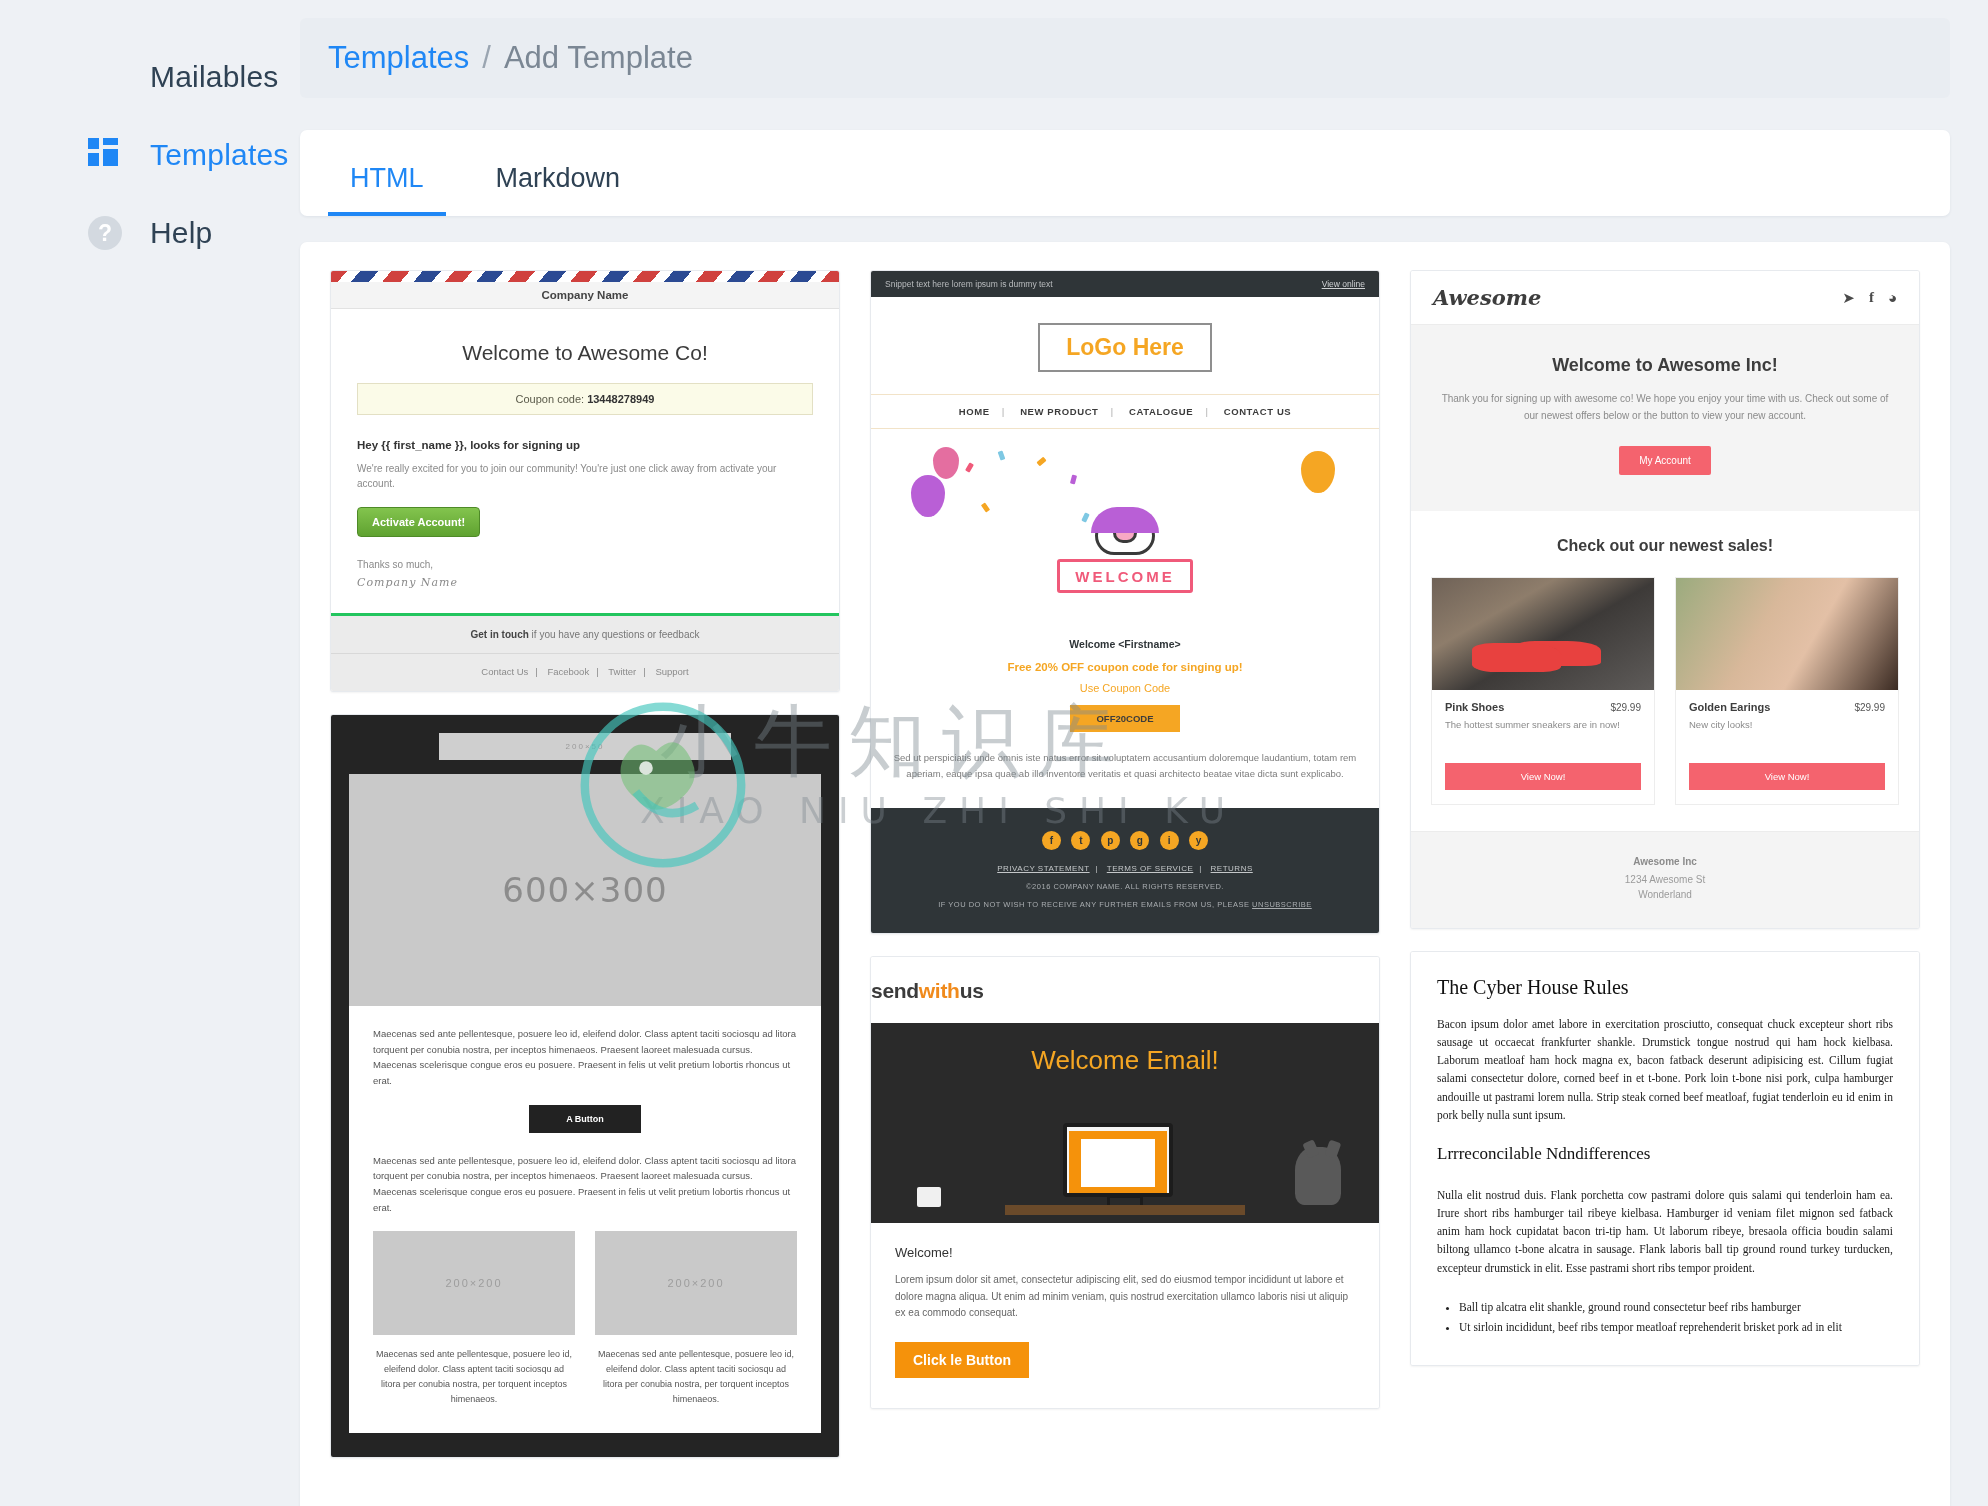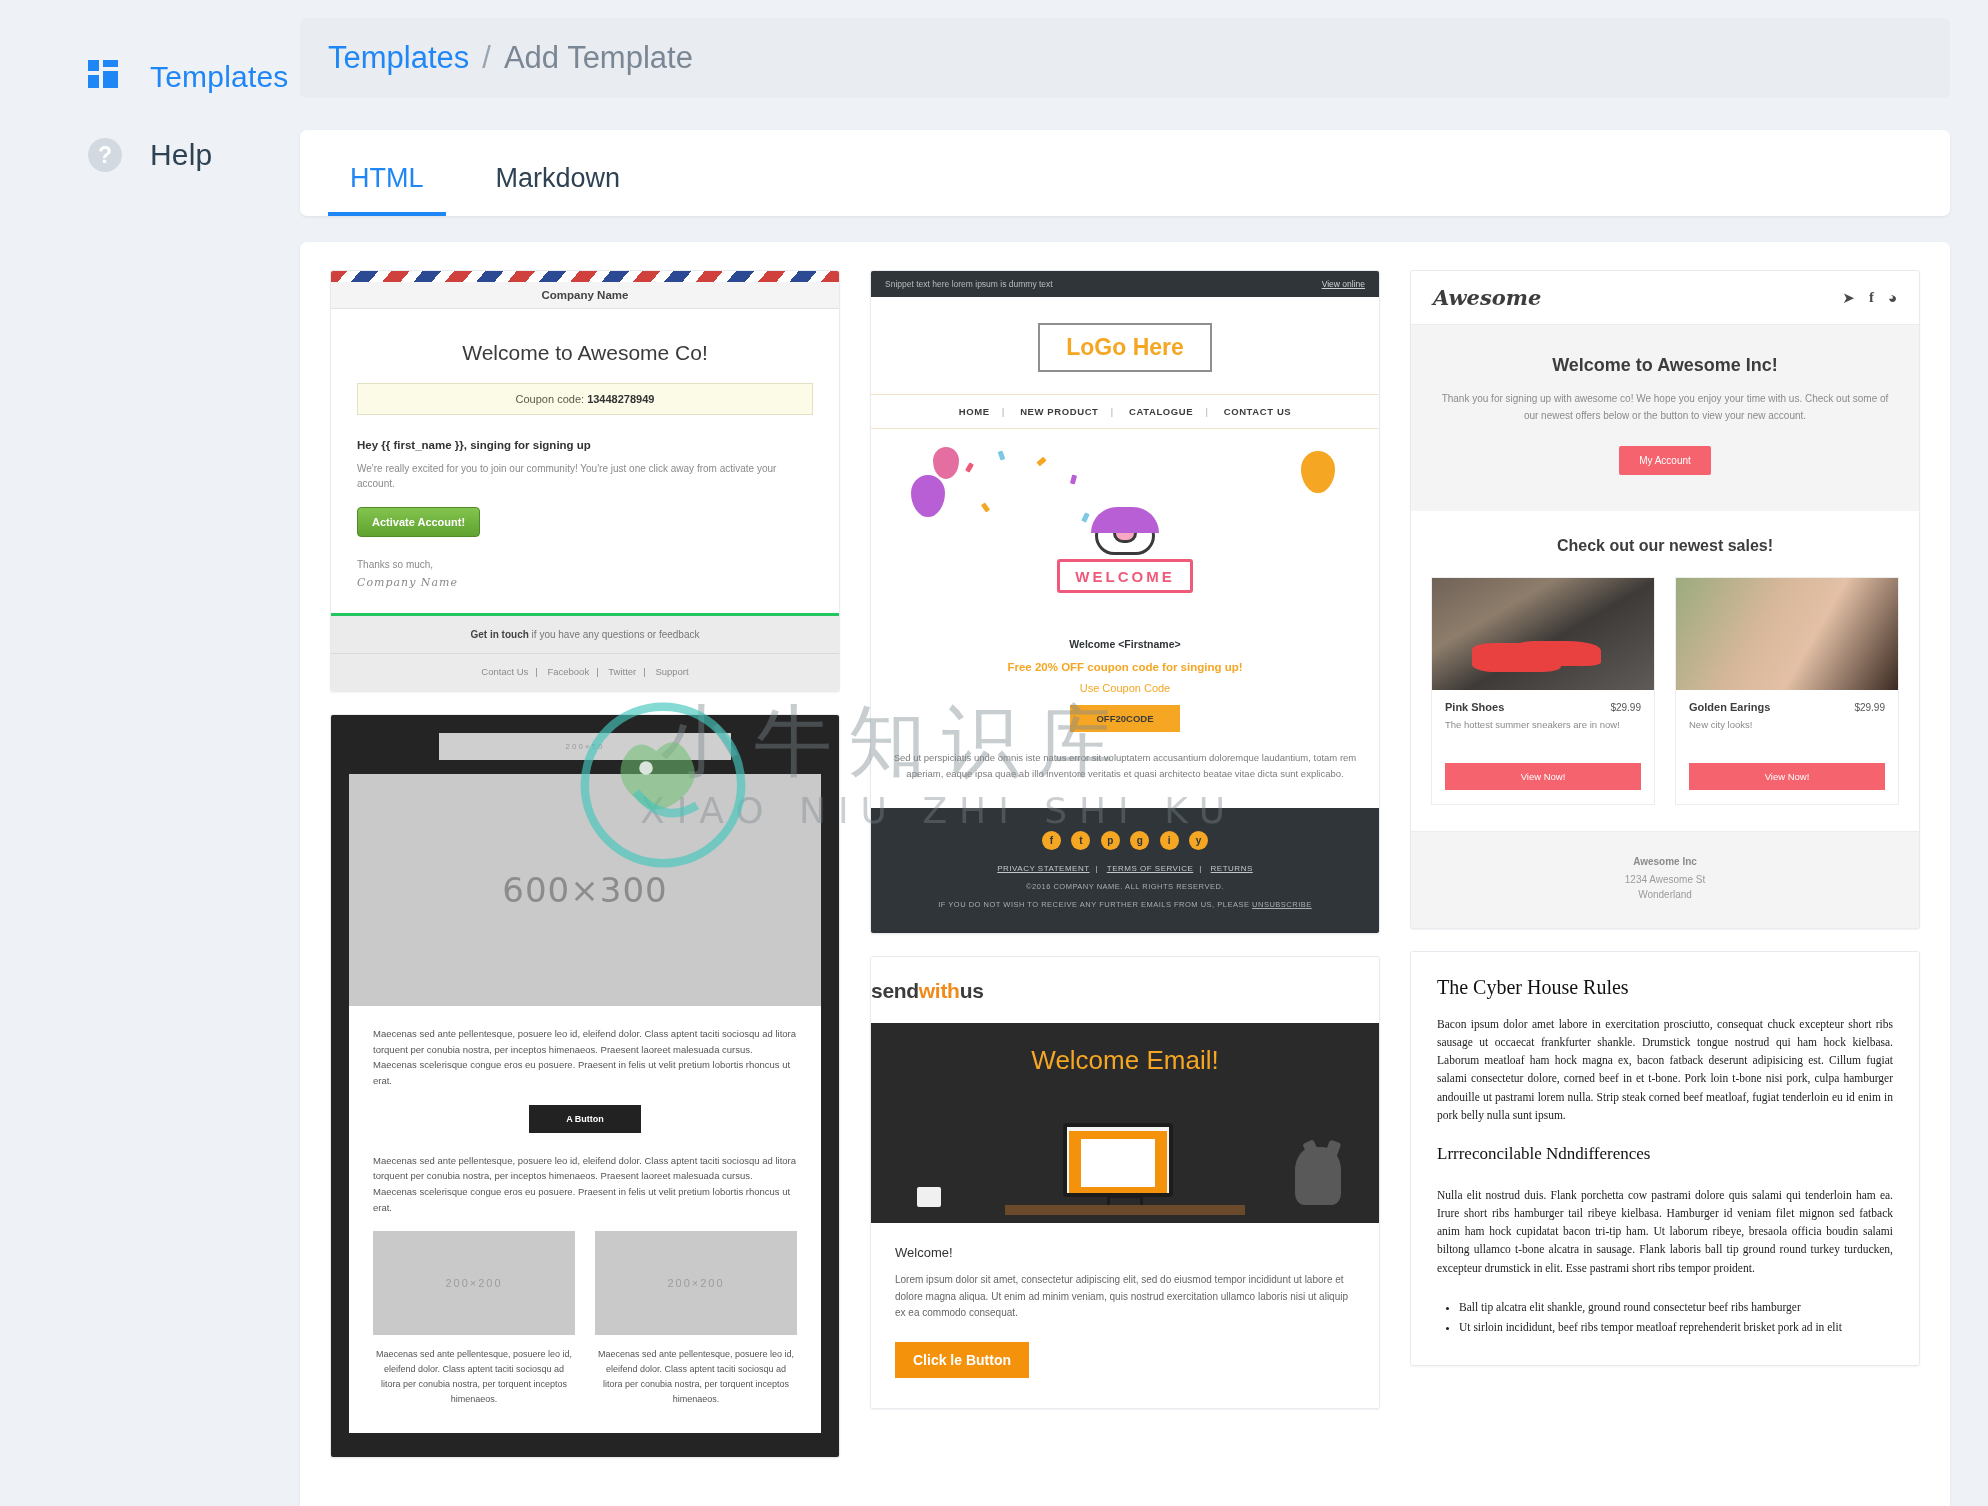--- a/index.html
+++ b/index.html
@@ -214,20 +214,26 @@
   .wm-py { font-family:"DejaVu Sans", sans-serif; font-size:36px; color:rgba(125,135,142,.40);
     letter-spacing:12px; white-space:nowrap; }
   .wm-logo { width:170px; height:170px; }
 </style>
 </head>
 <body>
 
 <div class="app">
 
   <nav class="sidebar">
+    <div class="nav-item">
+      <span class="nav-ico">
+        <span class="ico-mail"><i></i></span>
+      </span>
+      <span class="nav-label">Mailables</span>
+    </div>
     <div class="nav-item active">
       <span class="nav-ico">
         <span class="ico-grid"><span></span><span></span><span></span><span></span></span>
       </span>
       <span class="nav-label">Templates</span>
     </div>
     <div class="nav-item">
       <span class="nav-ico">
         <span class="ico-help">?</span>
       </span>
@@ -254,21 +260,21 @@
 
       <div class="tcard">
         <div class="airmail-strip"></div>
         <div class="c1-head">Company Name</div>
         <div class="c1-body">
           <div class="c1-title">Welcome to Awesome Co!</div>
           <div class="c1-coupon">
             <span>Coupon code:</span>
             <b>13448278949</b>
           </div>
-          <div class="c1-h2">Hey {{ first_name }}, singing for signing up</div>
+          <div class="c1-h2">Hey {{ first_name }}, looks for signing up</div>
           <div class="c1-p">We're really excited for you to join our community! You're just one click away from activate your account.</div>
           <span class="c1-btn">Activate Account!</span>
           <div class="c1-thanks">Thanks so much,</div>
           <div class="c1-sign">Company Name</div>
         </div>
         <div class="c1-foot">
           <b>Get in touch</b>
           <span>if you have any questions or feedback</span>
         </div>
         <div class="c1-links">

